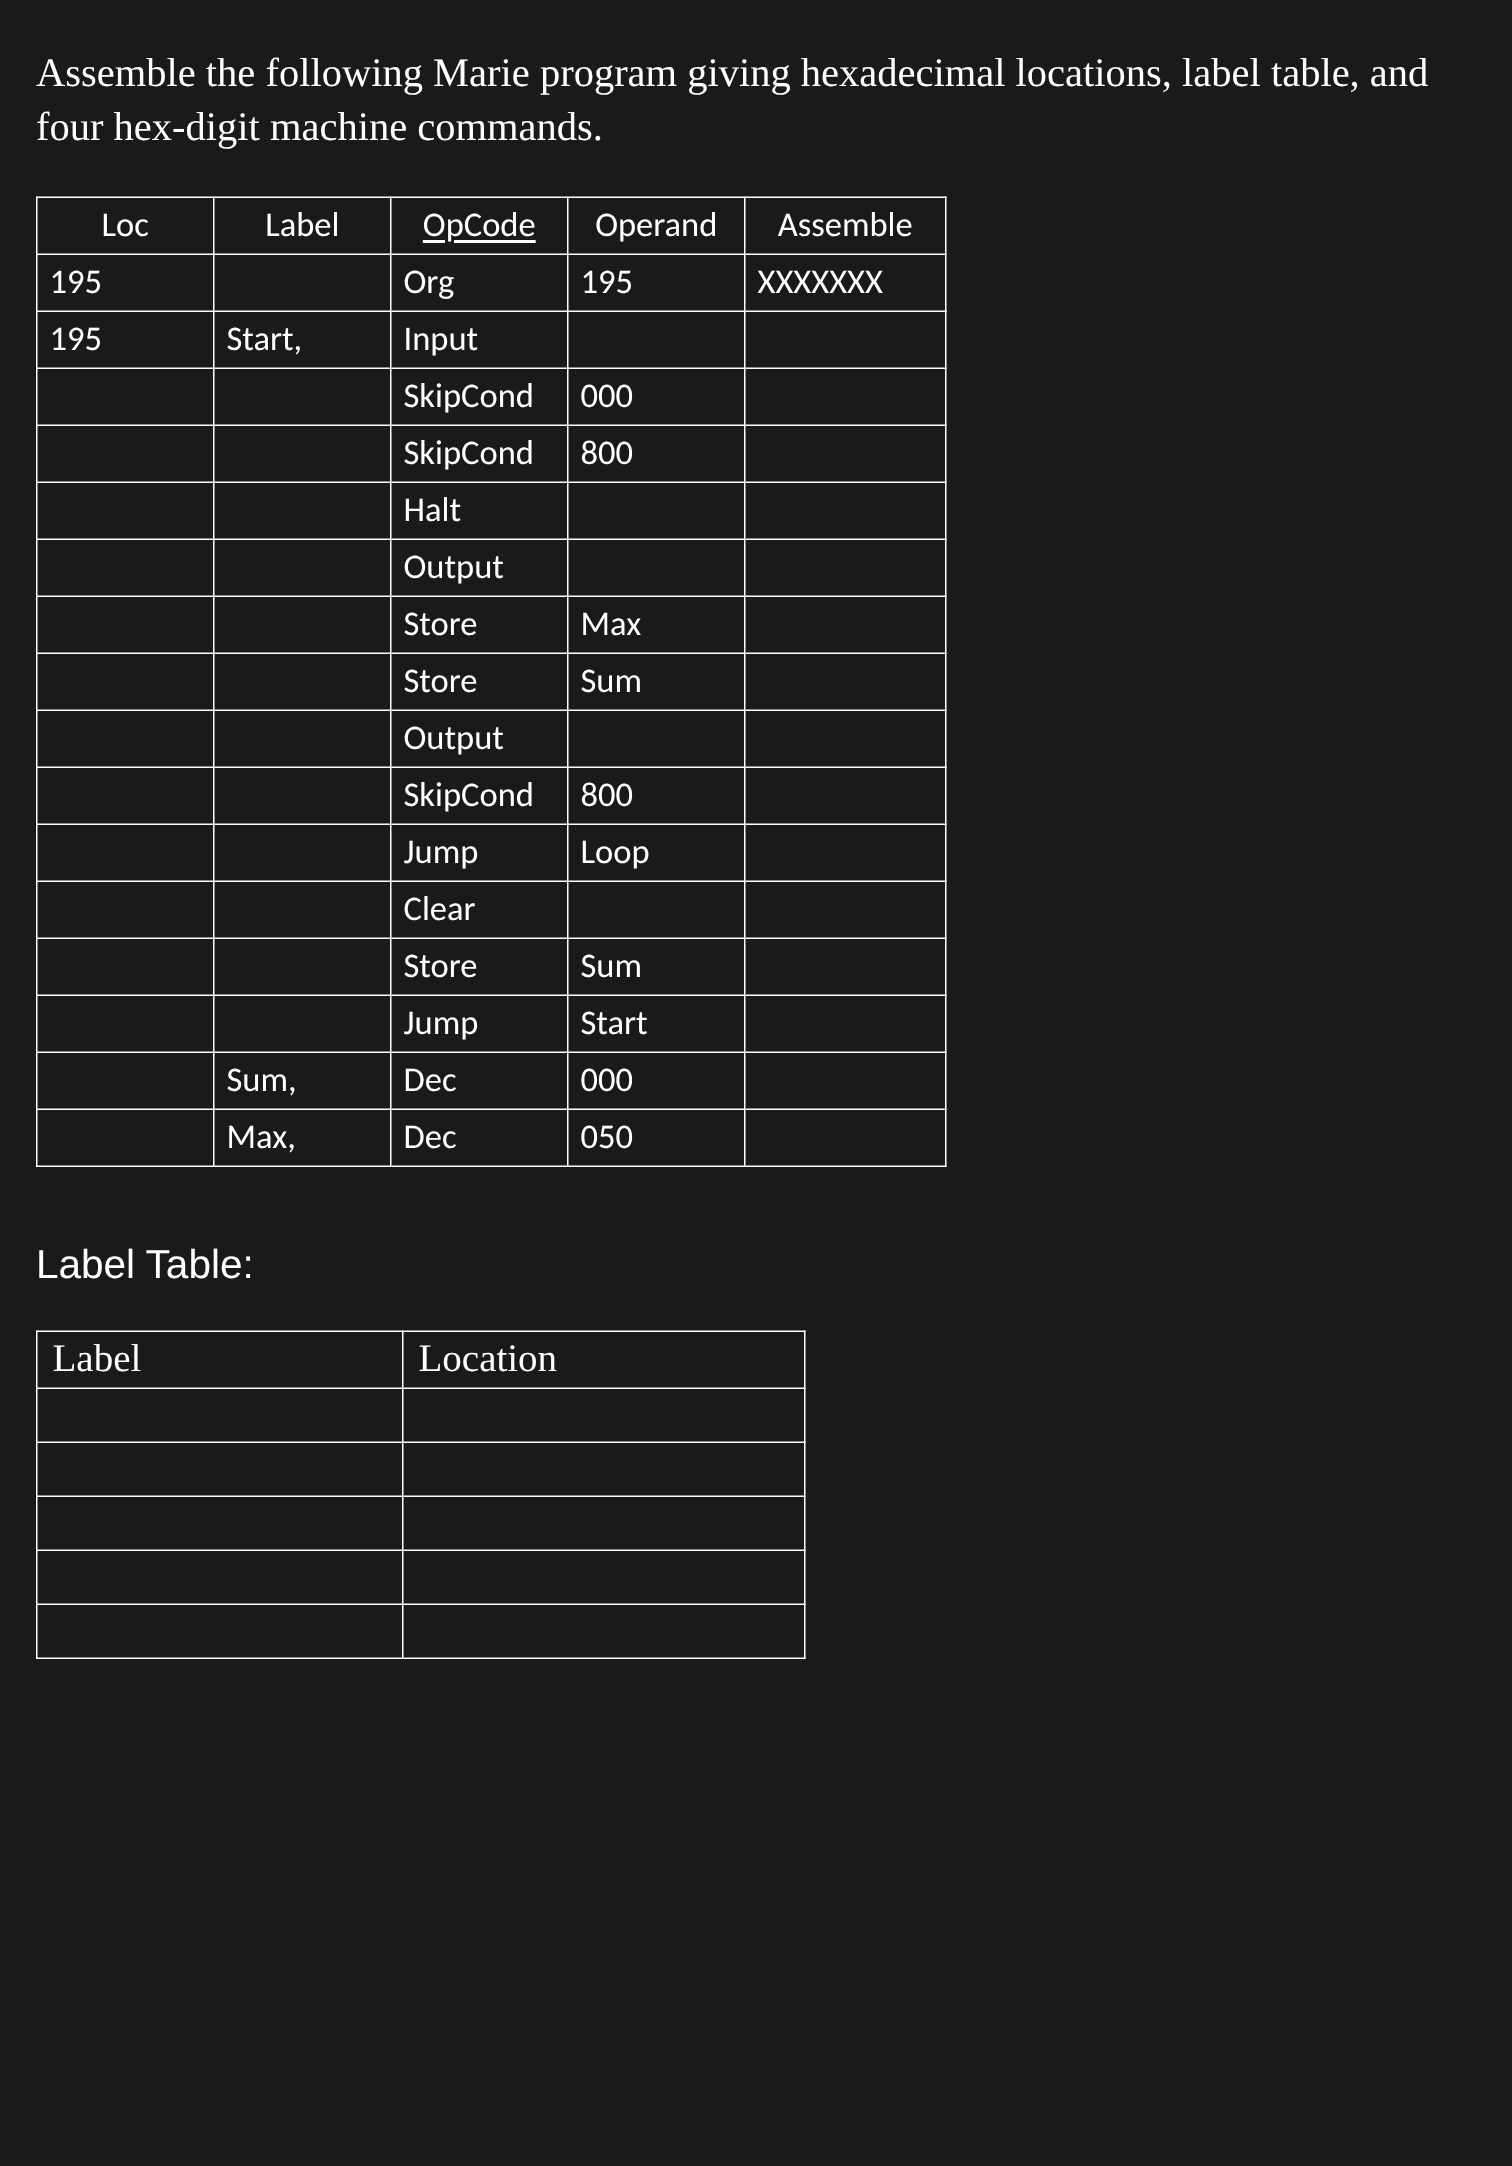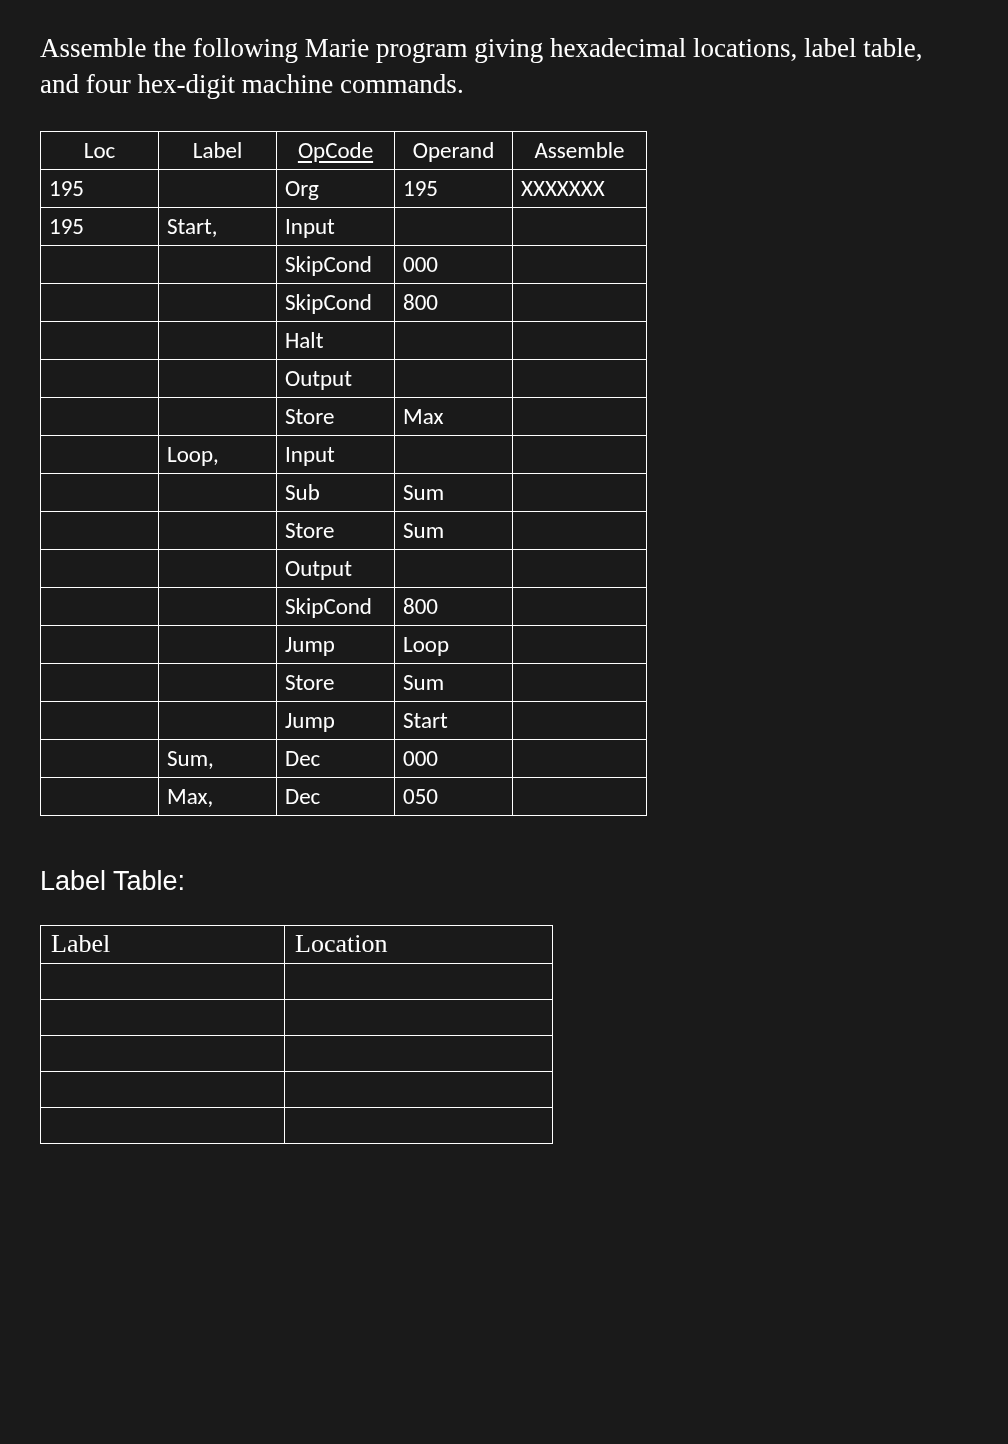--- a/index.html
+++ b/index.html
@@ -4,21 +4,21 @@
 <style>
   html, body {
     margin: 0;
     padding: 0;
     background: #1a1a1a;
     color: #ffffff;
     font-family: "Times New Roman", Times, serif;
     width: 1008px;
   }
   .page {
-    padding: 30px 40px;
+    padding: 30px 24px;
     box-sizing: border-box;
   }
   .prompt {
     font-size: 27px;
     line-height: 1.35;
     margin-bottom: 28px;
   }
   table {
     border-collapse: collapse;
     font-family: Calibri, Arial, sans-serif;
@@ -150,34 +150,20 @@
         </tr>
         <tr>
           <td></td>
           <td></td>
           <td>Store</td>
           <td>Max</td>
           <td></td>
         </tr>
         <tr>
           <td></td>
-          <td>Loop,</td>
-          <td>Input</td>
-          <td></td>
-          <td></td>
-        </tr>
-        <tr>
-          <td></td>
-          <td></td>
-          <td>Sub</td>
-          <td>Sum</td>
-          <td></td>
-        </tr>
-        <tr>
-          <td></td>
           <td></td>
           <td>Store</td>
           <td>Sum</td>
           <td></td>
         </tr>
         <tr>
           <td></td>
           <td></td>
           <td>Output</td>
           <td></td>
@@ -188,20 +174,27 @@
           <td></td>
           <td>SkipCond</td>
           <td>800</td>
           <td></td>
         </tr>
         <tr>
           <td></td>
           <td></td>
           <td>Jump</td>
           <td>Loop</td>
+          <td></td>
+        </tr>
+        <tr>
+          <td></td>
+          <td></td>
+          <td>Clear</td>
+          <td></td>
           <td></td>
         </tr>
         <tr>
           <td></td>
           <td></td>
           <td>Store</td>
           <td>Sum</td>
           <td></td>
         </tr>
         <tr>

